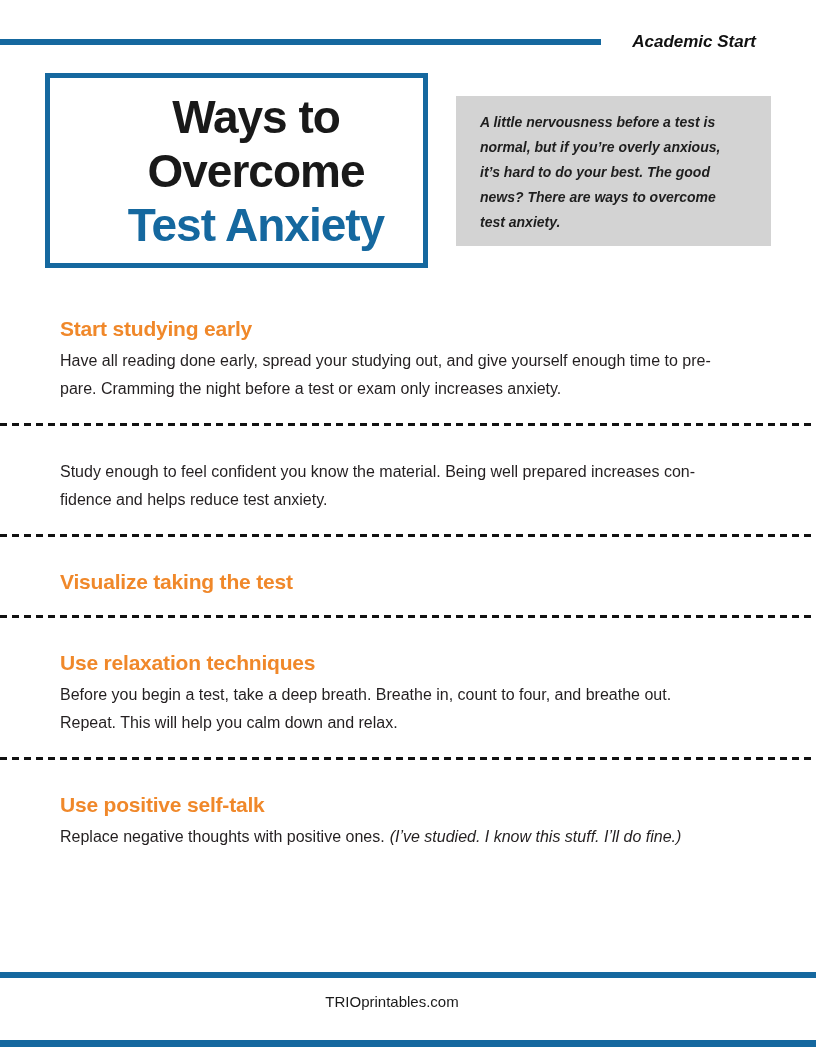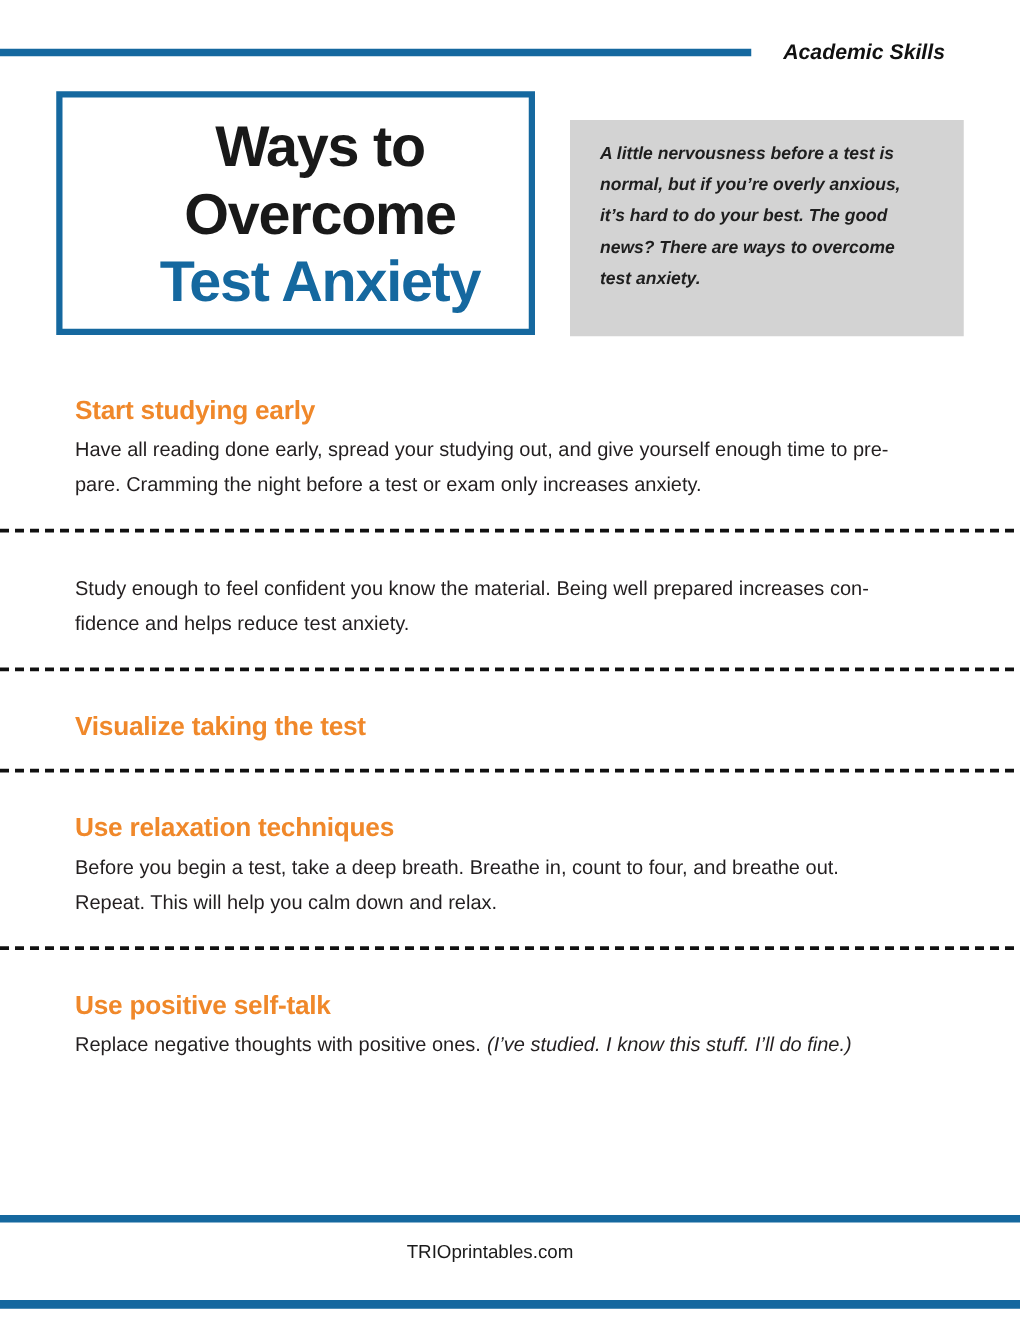--- a/index.html
+++ b/index.html
@@ -41,21 +41,21 @@
   .title-line{
     font-size:46px;line-height:54px;
     font-weight:bold;letter-spacing:-1px;
     color:#191919;
     white-space:nowrap;
     margin-left:39px;
   }
   .title-line.blue{color:var(--brand-blue);}
   .intro{
     position:absolute;left:456px;top:96px;
-    width:315px;height:173px;
+    width:315px;height:150px;
     background:var(--intro-bg);
     padding:14px 18px 0 24px;
     font-size:14px;line-height:25px;
     font-weight:bold;font-style:italic;
     color:#1e1e1e;
     white-space:pre-line;
   }
   
   .content{
     position:absolute;left:0;top:316px;right:0;
@@ -100,21 +100,21 @@
     width:816px;height:7px;
     background:var(--brand-blue);
   }
 </style>
 </head>
 <body>
 
 <div class="page">
 
   <div class="top-rule"></div>
-  <div class="brand">Academic Skills</div>
+  <div class="brand">Academic Start</div>
 
   <div class="title-box">
     <div class="title-line">Ways to</div>
     <div class="title-line">Overcome</div>
     <div class="title-line blue">Test Anxiety</div>
   </div>
 
   <div class="intro">A little nervousness before a test is
 normal, but if you’re overly anxious,
 it’s hard to do your best. The good

